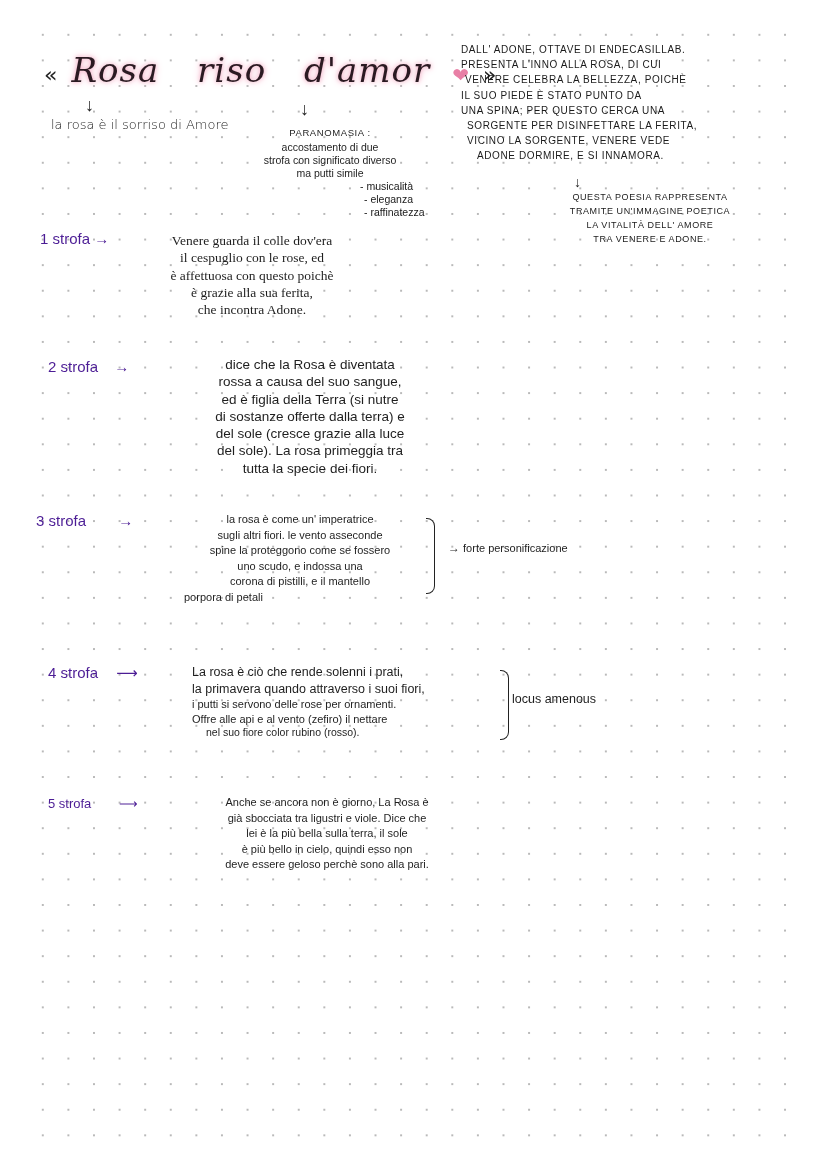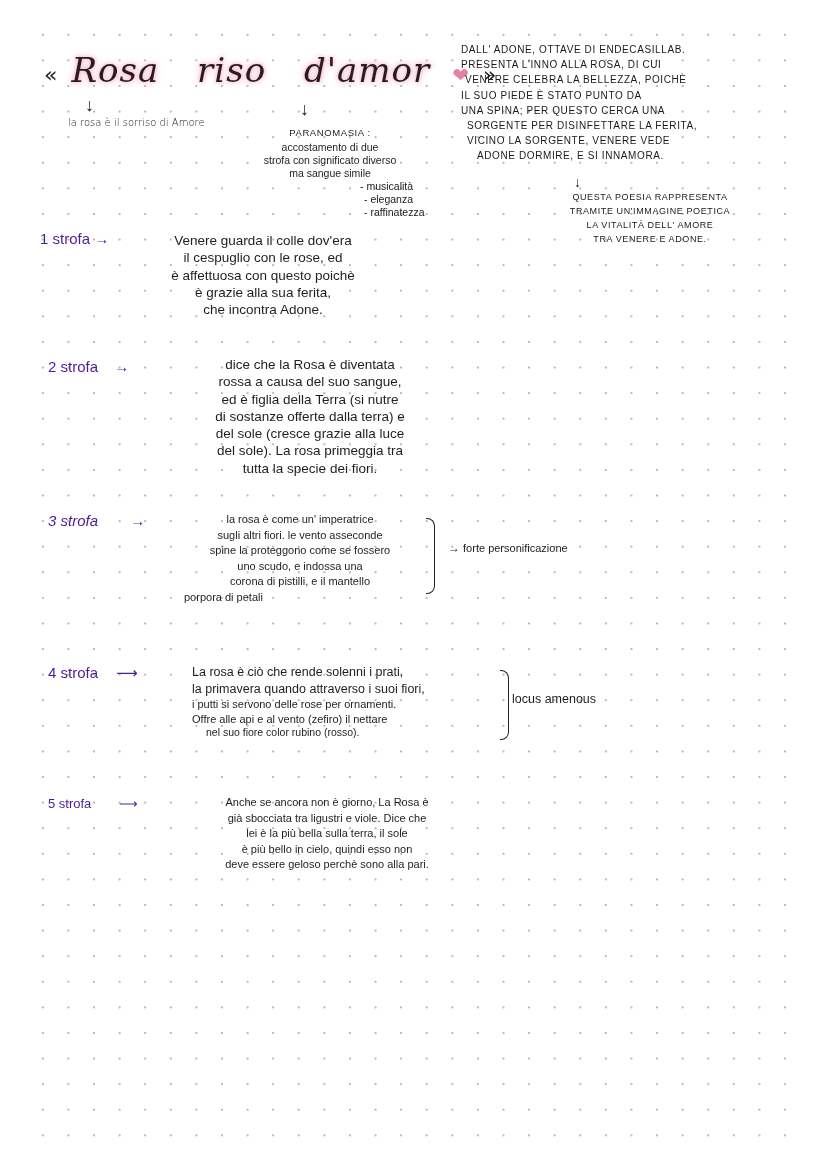--- a/index.html
+++ b/index.html
@@ -47,28 +47,28 @@
 <div class="grid"></div>
 
 <div class="abs title-wrap">
   <span class="quote">«</span>
   <span class="title">Rosa riso d'amor</span>
   <span class="heart">❤</span>
   <span class="quote">»</span>
 </div>
 
 <div class="abs arrow-down" style="left:85px; top:96px;">↓</div>
-<div class="abs note hand" style="left:68px; top:116px; font-size:10px;">la rosa è il sorriso di Amore</div>
+<div class="abs note hand" style="left:51px; top:116px; font-size:13px;">la rosa è il sorriso di Amore</div>
 
 <div class="abs arrow-down" style="left:300px; top:100px;">↓</div>
 <div class="abs note center" style="left:245px; top:126px; width:170px;">
   <div class="caps" style="font-size:9.5px;">PARANOMASIA :</div>
   <div style="font-size:10.5px; line-height:1.25;">accostamento di due</div>
   <div style="font-size:10.5px; line-height:1.25;">strofa con significato diverso</div>
-  <div style="font-size:10.5px; line-height:1.25;">ma sangue simile</div>
+  <div style="font-size:10.5px; line-height:1.25;">ma putti simile</div>
 </div>
 <ul class="abs list" style="left:360px; top:180px;">
   <li>- musicalità</li>
   <li style="padding-left:4px;">- eleganza</li>
   <li style="padding-left:4px;">- raffinatezza</li>
 </ul>
 
 <div class="abs caps" style="left:461px; top:42px; width:310px; font-size:10px; line-height:1.52;">
   <div>DALL' ADONE, OTTAVE DI ENDECASILLAB.</div>
   <div>PRESENTA L'INNO ALLA ROSA, DI CUI</div>
@@ -84,21 +84,21 @@
   <div>QUESTA POESIA RAPPRESENTA</div>
   <div>TRAMITE UN'IMMAGINE POETICA</div>
   <div>LA VITALITÀ DELL' AMORE</div>
   <div>TRA VENERE E ADONE.</div>
 </div>
 
 <div class="abs strofa-label" style="left:40px; top:230px;">
   <span>1 strofa</span>
   <span>→</span>
 </div>
-<div class="abs strofa-text" style="left:128px; top:232px; width:270px;">
+<div class="abs strofa-text" style="left:117px; top:232px; width:270px;font-family:Liberation Serif, serif;">
   <div>Venere guarda il colle dov'era</div>
   <div>il cespuglio con le rose, ed</div>
   <div>è affettuosa con questo poichè</div>
   <div>è grazie alla sua ferita,</div>
   <div>che incontra Adone.</div>
 </div>
 
 <div class="abs strofa-label" style="left:48px; top:358px;">
   <span>2 strofa</span>
   <span style="margin-left:12px;">→</span>
@@ -106,21 +106,21 @@
 <div class="abs strofa-text" style="left:150px; top:356px; width:320px;">
   <div>dice che la Rosa è diventata</div>
   <div>rossa a causa del suo sangue,</div>
   <div>ed è figlia della Terra (si nutre</div>
   <div>di sostanze offerte dalla terra) e</div>
   <div>del sole (cresce grazie alla luce</div>
   <div>del sole). La rosa primeggia tra</div>
   <div>tutta la specie dei fiori.</div>
 </div>
 
-<div class="abs strofa-label" style="left:48px; top:512px;font-style:italic;">
+<div class="abs strofa-label" style="left:36px; top:512px;">
   <span>3 strofa</span>
   <span style="margin-left:28px;">→</span>
 </div>
 <div class="abs strofa-text small" style="left:170px; top:512px; width:260px;">
   <div>la rosa è come un' imperatrice</div>
   <div>sugli altri fiori. le vento asseconde</div>
   <div>spine la proteggono come se fossero</div>
   <div>uno scudo, e indossa una</div>
   <div>corona di pistilli, e il mantello</div>
   <div style="text-align:left; padding-left:14px;">porpora di petali</div>

